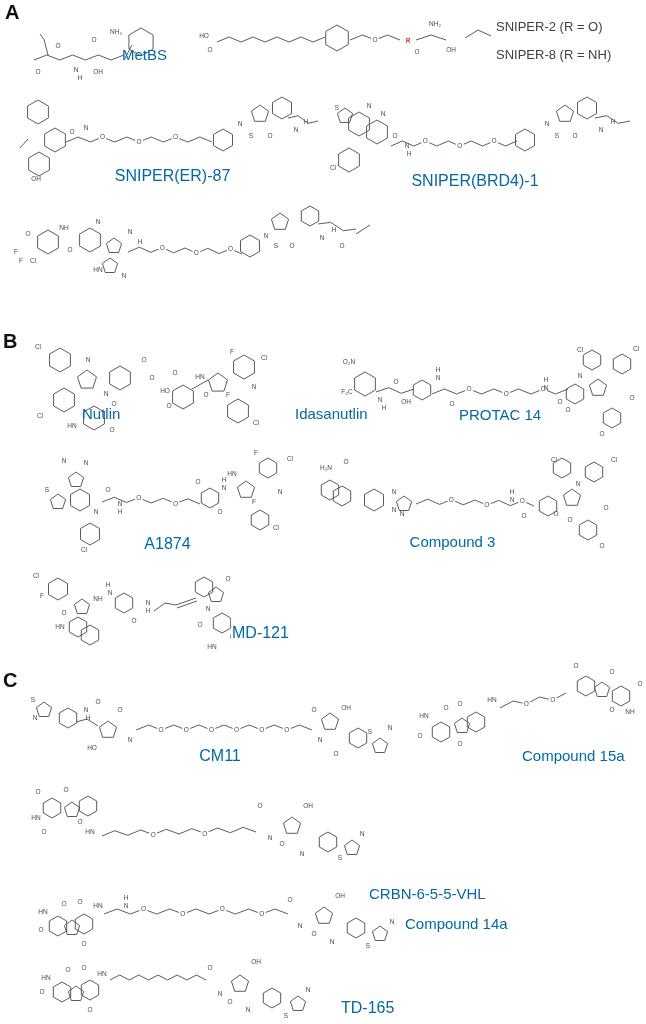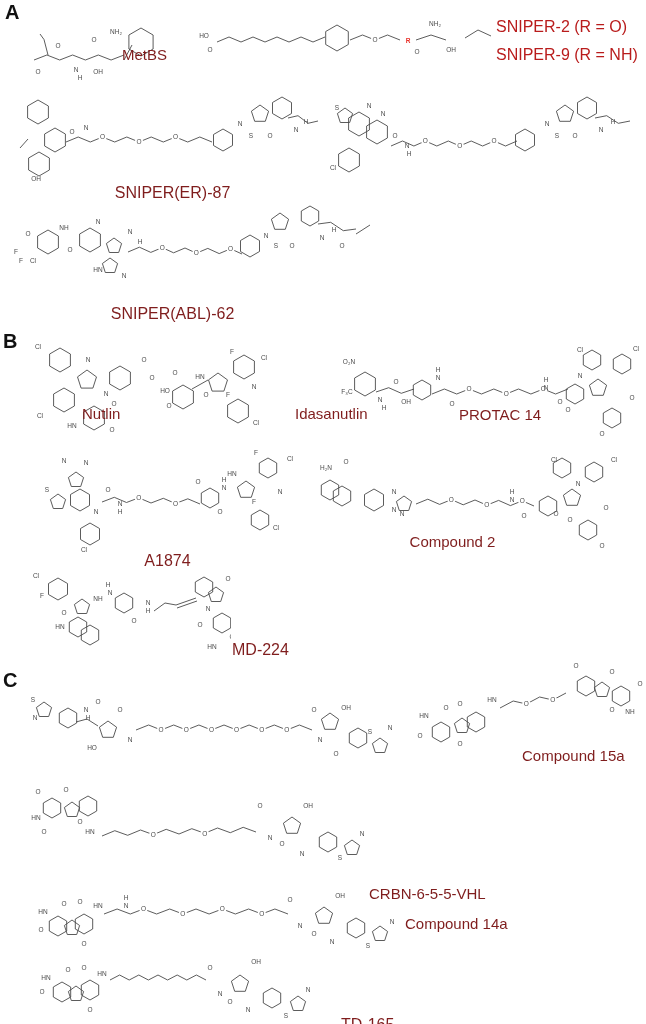--- a/index.html
+++ b/index.html
@@ -1,22 +1,22 @@
 <!DOCTYPE html>
 <html><head>
 <meta charset="utf-8">
 <style>
   html,body{margin:0;padding:0;background:#ffffff;}
   .figure{position:relative;width:646px;height:1024px;background:#fff;
     font-family:"Liberation Sans",sans-serif;overflow:hidden;}
   .panel-letter{position:absolute;font-weight:bold;font-size:20px;color:#111;}
-  .mol-label{position:absolute;color:#7f1d1d;font-size:15px;white-space:nowrap;}
-  .mol-label.big{font-size:16px;margin-top:17px;}
+  .mol-label{position:absolute;color:#0369a1;font-size:15px;white-space:nowrap;}
+  .mol-label.big{font-size:16px;}
   .mol-label.center{text-align:center;}
-  .two-line{position:absolute;color:#b91c1c;font-size:16px;line-height:28px;white-space:nowrap;}
+  .two-line{position:absolute;color:#404040;font-size:13px;line-height:28px;white-space:nowrap;}
   .struct{position:absolute;}
   .struct svg{display:block;width:100%;height:100%;}
 </style>
 </head>
 <body>
 
 <div class="figure">
 
   <div class="panel-letter" style="left:5px;top:1px;">A</div>
 
@@ -50,21 +50,21 @@
         <text x="9" y="28" text-anchor="middle" font-size="6.5" fill="#4a4a4a" font-family="&quot;Liberation Sans&quot;,sans-serif" font-weight="normal">HO</text>
         <text x="15" y="42" text-anchor="middle" font-size="6.5" fill="#4a4a4a" font-family="&quot;Liberation Sans&quot;,sans-serif" font-weight="normal">O</text>
         <text x="213" y="33" text-anchor="middle" font-size="6.5" fill="#e8322a" font-family="&quot;Liberation Sans&quot;,sans-serif" font-weight="bold">R</text>
         <text x="222" y="44" text-anchor="middle" font-size="6.5" fill="#4a4a4a" font-family="&quot;Liberation Sans&quot;,sans-serif" font-weight="normal">O</text>
         <text x="240" y="16" text-anchor="middle" font-size="6.5" fill="#4a4a4a" font-family="&quot;Liberation Sans&quot;,sans-serif" font-weight="normal">NH₂</text>
         <text x="256" y="42" text-anchor="middle" font-size="6.5" fill="#4a4a4a" font-family="&quot;Liberation Sans&quot;,sans-serif" font-weight="normal">OH</text>
       </svg>
     </div>
   <div class="two-line" style="left:496px;top:13px;">
     <div>SNIPER-2 (R = O)</div>
-    <div>SNIPER-9 (R = NH)</div>
+    <div>SNIPER-8 (R = NH)</div>
   </div>
 
   <div class="struct" style="left:8px;top:96px;width:320px;height:90px;">
       <svg viewBox="0 0 320 90">
         <polyline points="12.0,52.0 20.0,43.0" fill="none" stroke="#4a4a4a" stroke-width="0.9"></polyline>
         <polyline points="58.0,46.0 70.2,41.0 82.3,46.0 94.5,41.0 106.7,46.0 118.8,41.0 131.0,46.0 143.2,41.0 155.3,46.0 167.5,41.0 179.7,46.0 191.8,41.0 204.0,46.0" fill="none" stroke="#4a4a4a" stroke-width="0.9"></polyline>
         <circle cx="94.5" cy="41" r="4.2" fill="#fff"></circle>
         <text x="94.5" y="43.2" text-anchor="middle" font-size="6.5" fill="#4a4a4a" font-family="&quot;Liberation Sans&quot;,sans-serif" font-weight="normal">O</text>
         <circle cx="131" cy="46" r="4.2" fill="#fff"></circle>
         <text x="131" y="48.2" text-anchor="middle" font-size="6.5" fill="#4a4a4a" font-family="&quot;Liberation Sans&quot;,sans-serif" font-weight="normal">O</text>
@@ -113,20 +113,21 @@
         <text x="70" y="42" text-anchor="middle" font-size="6.5" fill="#4a4a4a" font-family="&quot;Liberation Sans&quot;,sans-serif" font-weight="normal">O</text>
         <text x="82" y="52" text-anchor="middle" font-size="6.5" fill="#4a4a4a" font-family="&quot;Liberation Sans&quot;,sans-serif" font-weight="normal">N</text>
         <text x="84" y="60" text-anchor="middle" font-size="6.5" fill="#4a4a4a" font-family="&quot;Liberation Sans&quot;,sans-serif" font-weight="normal">H</text>
         <text x="222" y="30" text-anchor="middle" font-size="6.5" fill="#4a4a4a" font-family="&quot;Liberation Sans&quot;,sans-serif" font-weight="normal">N</text>
         <text x="232" y="42" text-anchor="middle" font-size="6.5" fill="#4a4a4a" font-family="&quot;Liberation Sans&quot;,sans-serif" font-weight="normal">S</text>
         <text x="250" y="42" text-anchor="middle" font-size="6.5" fill="#4a4a4a" font-family="&quot;Liberation Sans&quot;,sans-serif" font-weight="normal">O</text>
         <text x="276" y="36" text-anchor="middle" font-size="6.5" fill="#4a4a4a" font-family="&quot;Liberation Sans&quot;,sans-serif" font-weight="normal">N</text>
         <text x="288" y="28" text-anchor="middle" font-size="6.5" fill="#4a4a4a" font-family="&quot;Liberation Sans&quot;,sans-serif" font-weight="normal">H</text>
       </svg>
     </div>
+  <div class="mol-label big center" style="left:340px;width:270px;top:172px;">SNIPER(BRD4)-1</div>
 
   <div class="struct" style="left:10px;top:202px;width:390px;height:92px;">
       <svg viewBox="0 0 390 92">
         <polyline points="118.0,50.0 129.4,45.2 140.8,50.4 152.2,45.6 163.6,50.8 175.0,46.0 186.4,51.2 197.8,46.4 209.2,51.6 220.6,46.8 232.0,52.0" fill="none" stroke="#4a4a4a" stroke-width="0.9"></polyline>
         <circle cx="152.2" cy="45.6" r="4.2" fill="#fff"></circle>
         <text x="152.2" y="47.800000000000004" text-anchor="middle" font-size="6.5" fill="#4a4a4a" font-family="&quot;Liberation Sans&quot;,sans-serif" font-weight="normal">O</text>
         <circle cx="186.39999999999998" cy="51.2" r="4.2" fill="#fff"></circle>
         <text x="186.39999999999998" y="53.400000000000006" text-anchor="middle" font-size="6.5" fill="#4a4a4a" font-family="&quot;Liberation Sans&quot;,sans-serif" font-weight="normal">O</text>
         <circle cx="220.60000000000002" cy="46.8" r="4.2" fill="#fff"></circle>
         <text x="220.60000000000002" y="49" text-anchor="middle" font-size="6.5" fill="#4a4a4a" font-family="&quot;Liberation Sans&quot;,sans-serif" font-weight="normal">O</text>
@@ -151,21 +152,20 @@
         <text x="114" y="76" text-anchor="middle" font-size="6.5" fill="#4a4a4a" font-family="&quot;Liberation Sans&quot;,sans-serif" font-weight="normal">N</text>
         <text x="130" y="42" text-anchor="middle" font-size="6.5" fill="#4a4a4a" font-family="&quot;Liberation Sans&quot;,sans-serif" font-weight="normal">H</text>
         <text x="256" y="36" text-anchor="middle" font-size="6.5" fill="#4a4a4a" font-family="&quot;Liberation Sans&quot;,sans-serif" font-weight="normal">N</text>
         <text x="266" y="46" text-anchor="middle" font-size="6.5" fill="#4a4a4a" font-family="&quot;Liberation Sans&quot;,sans-serif" font-weight="normal">S</text>
         <text x="282" y="46" text-anchor="middle" font-size="6.5" fill="#4a4a4a" font-family="&quot;Liberation Sans&quot;,sans-serif" font-weight="normal">O</text>
         <text x="312" y="38" text-anchor="middle" font-size="6.5" fill="#4a4a4a" font-family="&quot;Liberation Sans&quot;,sans-serif" font-weight="normal">N</text>
         <text x="324" y="30" text-anchor="middle" font-size="6.5" fill="#4a4a4a" font-family="&quot;Liberation Sans&quot;,sans-serif" font-weight="normal">H</text>
         <text x="332" y="46" text-anchor="middle" font-size="6.5" fill="#4a4a4a" font-family="&quot;Liberation Sans&quot;,sans-serif" font-weight="normal">O</text>
       </svg>
     </div>
-  <div class="mol-label big center" style="left:40px;width:265px;top:288px;">SNIPER(ABL)-62</div>
 
   <div class="panel-letter" style="left:3px;top:330px;">B</div>
 
   <div class="struct" style="left:22px;top:340px;width:145px;height:95px;">
       <svg viewBox="0 0 145 95">
         <polygon points="38.0,8.0 48.4,14.0 48.4,26.0 38.0,32.0 27.6,26.0 27.6,14.0" fill="none" stroke="#4a4a4a" stroke-width="0.9"></polygon>
         <polygon points="42.0,48.0 52.4,54.0 52.4,66.0 42.0,72.0 31.6,66.0 31.6,54.0" fill="none" stroke="#4a4a4a" stroke-width="0.9"></polygon>
         <polygon points="98.0,26.0 108.4,32.0 108.4,44.0 98.0,50.0 87.6,44.0 87.6,32.0" fill="none" stroke="#4a4a4a" stroke-width="0.9"></polygon>
         <polygon points="72.0,66.0 82.4,72.0 82.4,84.0 72.0,90.0 61.6,84.0 61.6,72.0" fill="none" stroke="#4a4a4a" stroke-width="0.9"></polygon>
         <polygon points="65.0,30.0 74.5,36.9 70.9,48.1 59.1,48.1 55.5,36.9" fill="none" stroke="#4a4a4a" stroke-width="0.9"></polygon>
@@ -307,21 +307,21 @@
         <text x="208" y="66" text-anchor="middle" font-size="6.5" fill="#4a4a4a" font-family="&quot;Liberation Sans&quot;,sans-serif" font-weight="normal">O</text>
         <text x="238" y="10" text-anchor="middle" font-size="6.5" fill="#4a4a4a" font-family="&quot;Liberation Sans&quot;,sans-serif" font-weight="normal">Cl</text>
         <text x="298" y="10" text-anchor="middle" font-size="6.5" fill="#4a4a4a" font-family="&quot;Liberation Sans&quot;,sans-serif" font-weight="normal">Cl</text>
         <text x="262" y="34" text-anchor="middle" font-size="6.5" fill="#4a4a4a" font-family="&quot;Liberation Sans&quot;,sans-serif" font-weight="normal">N</text>
         <text x="240" y="64" text-anchor="middle" font-size="6.5" fill="#4a4a4a" font-family="&quot;Liberation Sans&quot;,sans-serif" font-weight="normal">O</text>
         <text x="254" y="70" text-anchor="middle" font-size="6.5" fill="#4a4a4a" font-family="&quot;Liberation Sans&quot;,sans-serif" font-weight="normal">O</text>
         <text x="290" y="58" text-anchor="middle" font-size="6.5" fill="#4a4a4a" font-family="&quot;Liberation Sans&quot;,sans-serif" font-weight="normal">O</text>
         <text x="286" y="96" text-anchor="middle" font-size="6.5" fill="#4a4a4a" font-family="&quot;Liberation Sans&quot;,sans-serif" font-weight="normal">O</text>
       </svg>
     </div>
-  <div class="mol-label center" style="left:345px;width:215px;top:533px;">Compound 2</div>
+  <div class="mol-label center" style="left:345px;width:215px;top:533px;">Compound 3</div>
 
   <div class="struct" style="left:26px;top:565px;width:205px;height:88px;">
       <svg viewBox="0 0 205 88">
         <polyline points="128.0,46.0 139.0,38.0 150.0,40.0" fill="none" stroke="#4a4a4a" stroke-width="0.9"></polyline>
         <line x1="150" y1="40" x2="170" y2="33" stroke="#4a4a4a" stroke-width="0.9"></line>
         <line x1="151" y1="43" x2="171" y2="36" stroke="#4a4a4a" stroke-width="0.9"></line>
         <polygon points="32.0,13.0 41.5,18.5 41.5,29.5 32.0,35.0 22.5,29.5 22.5,18.5" fill="none" stroke="#4a4a4a" stroke-width="0.9"></polygon>
         <polygon points="52.0,52.0 60.7,57.0 60.7,67.0 52.0,72.0 43.3,67.0 43.3,57.0" fill="none" stroke="#4a4a4a" stroke-width="0.9"></polygon>
         <polygon points="64.0,60.0 72.7,65.0 72.7,75.0 64.0,80.0 55.3,75.0 55.3,65.0" fill="none" stroke="#4a4a4a" stroke-width="0.9"></polygon>
         <polygon points="98.0,28.0 106.7,33.0 106.7,43.0 98.0,48.0 89.3,43.0 89.3,33.0" fill="none" stroke="#4a4a4a" stroke-width="0.9"></polygon>
@@ -339,21 +339,21 @@
         <text x="108" y="58" text-anchor="middle" font-size="6.5" fill="#4a4a4a" font-family="&quot;Liberation Sans&quot;,sans-serif" font-weight="normal">O</text>
         <text x="122" y="40" text-anchor="middle" font-size="6.5" fill="#4a4a4a" font-family="&quot;Liberation Sans&quot;,sans-serif" font-weight="normal">N</text>
         <text x="122" y="48" text-anchor="middle" font-size="6.5" fill="#4a4a4a" font-family="&quot;Liberation Sans&quot;,sans-serif" font-weight="normal">H</text>
         <text x="202" y="16" text-anchor="middle" font-size="6.5" fill="#4a4a4a" font-family="&quot;Liberation Sans&quot;,sans-serif" font-weight="normal">O</text>
         <text x="182" y="46" text-anchor="middle" font-size="6.5" fill="#4a4a4a" font-family="&quot;Liberation Sans&quot;,sans-serif" font-weight="normal">N</text>
         <text x="174" y="62" text-anchor="middle" font-size="6.5" fill="#4a4a4a" font-family="&quot;Liberation Sans&quot;,sans-serif" font-weight="normal">O</text>
         <text x="186" y="84" text-anchor="middle" font-size="6.5" fill="#4a4a4a" font-family="&quot;Liberation Sans&quot;,sans-serif" font-weight="normal">HN</text>
         <text x="206" y="74" text-anchor="middle" font-size="6.5" fill="#4a4a4a" font-family="&quot;Liberation Sans&quot;,sans-serif" font-weight="normal">O</text>
       </svg>
     </div>
-  <div class="mol-label big" style="left:232px;top:624px;">MD-224</div>
+  <div class="mol-label big" style="left:232px;top:624px;">MD-121</div>
 
   <div class="panel-letter" style="left:3px;top:669px;">C</div>
 
   <div class="struct" style="left:28px;top:682px;width:375px;height:85px;">
       <svg viewBox="0 0 375 85">
         <polyline points="48.0,40.0 59.0,37.0 70.0,44.0" fill="none" stroke="#4a4a4a" stroke-width="0.9"></polyline>
         <polyline points="108.0,48.0 120.6,43.0 133.1,48.0 145.7,43.0 158.3,48.0 170.9,43.0 183.4,48.0 196.0,43.0 208.6,48.0 221.1,43.0 233.7,48.0 246.3,43.0 258.9,48.0 271.4,43.0 284.0,48.0" fill="none" stroke="#4a4a4a" stroke-width="0.9"></polyline>
         <circle cx="133.14285714285714" cy="48" r="4.2" fill="#fff"></circle>
         <text x="133.14285714285714" y="50.2" text-anchor="middle" font-size="6.5" fill="#4a4a4a" font-family="&quot;Liberation Sans&quot;,sans-serif" font-weight="normal">O</text>
         <circle cx="158.28571428571428" cy="48" r="4.2" fill="#fff"></circle>
@@ -381,20 +381,21 @@
         <text x="92" y="30" text-anchor="middle" font-size="6.5" fill="#4a4a4a" font-family="&quot;Liberation Sans&quot;,sans-serif" font-weight="normal">O</text>
         <text x="102" y="60" text-anchor="middle" font-size="6.5" fill="#4a4a4a" font-family="&quot;Liberation Sans&quot;,sans-serif" font-weight="normal">N</text>
         <text x="286" y="30" text-anchor="middle" font-size="6.5" fill="#4a4a4a" font-family="&quot;Liberation Sans&quot;,sans-serif" font-weight="normal">O</text>
         <text x="292" y="60" text-anchor="middle" font-size="6.5" fill="#4a4a4a" font-family="&quot;Liberation Sans&quot;,sans-serif" font-weight="normal">N</text>
         <text x="318" y="28" text-anchor="middle" font-size="6.5" fill="#4a4a4a" font-family="&quot;Liberation Sans&quot;,sans-serif" font-weight="normal">OH</text>
         <text x="308" y="74" text-anchor="middle" font-size="6.5" fill="#4a4a4a" font-family="&quot;Liberation Sans&quot;,sans-serif" font-weight="normal">O</text>
         <text x="342" y="52" text-anchor="middle" font-size="6.5" fill="#4a4a4a" font-family="&quot;Liberation Sans&quot;,sans-serif" font-weight="normal">S</text>
         <text x="362" y="48" text-anchor="middle" font-size="6.5" fill="#4a4a4a" font-family="&quot;Liberation Sans&quot;,sans-serif" font-weight="normal">N</text>
       </svg>
     </div>
+  <div class="mol-label big center" style="left:140px;width:160px;top:747px;">CM11</div>
 
   <div class="struct" style="left:416px;top:660px;width:228px;height:100px;">
       <svg viewBox="0 0 228 100">
         <polyline points="84.0,48.0 97.2,41.0 110.4,44.0 123.6,37.0 136.8,40.0 150.0,33.0" fill="none" stroke="#4a4a4a" stroke-width="0.9"></polyline>
         <circle cx="110.4" cy="44" r="4.2" fill="#fff"></circle>
         <text x="110.4" y="46.2" text-anchor="middle" font-size="6.5" fill="#4a4a4a" font-family="&quot;Liberation Sans&quot;,sans-serif" font-weight="normal">O</text>
         <circle cx="136.8" cy="40" r="4.2" fill="#fff"></circle>
         <text x="136.8" y="42.2" text-anchor="middle" font-size="6.5" fill="#4a4a4a" font-family="&quot;Liberation Sans&quot;,sans-serif" font-weight="normal">O</text>
         <polygon points="25.0,62.0 33.7,67.0 33.7,77.0 25.0,82.0 16.3,77.0 16.3,67.0" fill="none" stroke="#4a4a4a" stroke-width="0.9"></polygon>
         <polygon points="60.0,52.0 68.7,57.0 68.7,67.0 60.0,72.0 51.3,67.0 51.3,57.0" fill="none" stroke="#4a4a4a" stroke-width="0.9"></polygon>

